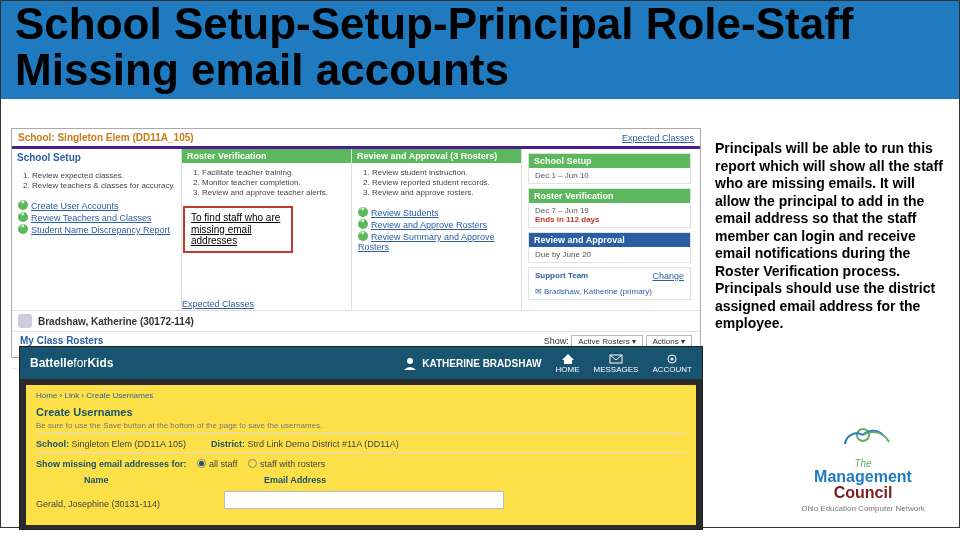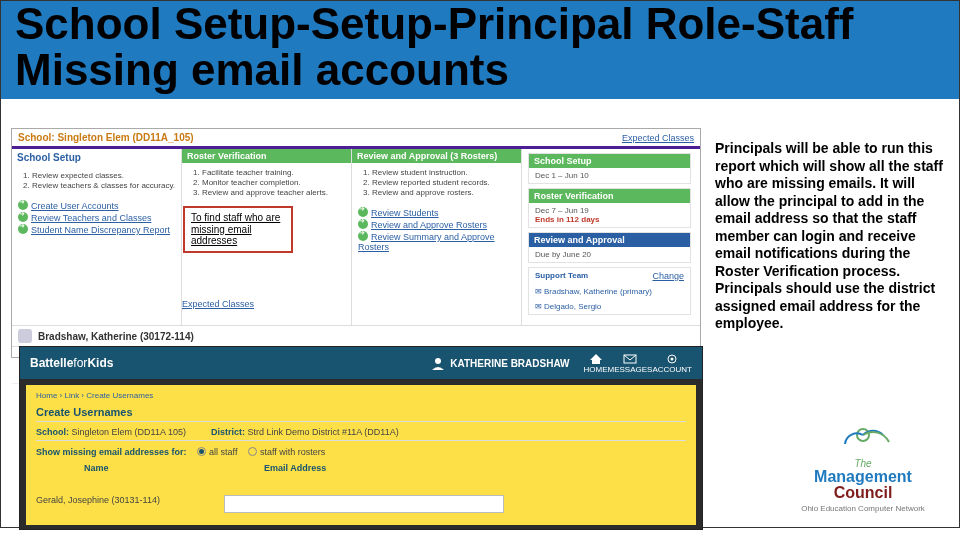--- a/index.html
+++ b/index.html
@@ -51,32 +51,32 @@
   .cols-hdr { display: flex; gap: 60px; padding: 3px 8px; border-top: 1px solid #eee; font-size: 8px; color: #2b5fa4; text-decoration: underline; }
 
   .callout { position: absolute; left: 172px; top: 78px; width: 110px; border: 2px solid #c0392b; background: #fff; padding: 4px 6px; font-size: 10px; line-height: 1.15; text-decoration: underline; }
 
   
   .shot2 { left: 8px; top: 218px; width: 684px; height: 184px; border: 1px solid #222; background: #2b2b2b; }
   .shot2 .bar { background: #18536f; color: #fff; display: flex; align-items: center; height: 32px; padding: 0 10px; font-size: 12px; }
   .shot2 .bar .brand b { font-weight: 700; }
   .shot2 .bar .sp { flex: 1; }
   .shot2 .bar .user { font-size: 10px; font-weight: 700; margin-right: 14px; display: flex; align-items: center; gap: 5px; }
-  .shot2 .bar .nav { display: flex; font-size: 8px; }
+  .shot2 .bar .nav { display: flex; gap: 14px; font-size: 8px; }
   .shot2 .bar .nav div { text-align: center; line-height: 1; }
   .shot2 .bar .nav svg { display: block; margin: 0 auto 1px; }
   .shot2 .inner { background: #fde047; margin: 6px; height: 140px; padding: 6px 10px; font-size: 9px; color: #444; }
   .shot2 .bc { font-size: 8px; color: #2b5fa4; }
   .shot2 h3 { font-size: 11px; color: #18536f; font-weight: 700; margin: 6px 0 3px; }
   .rule { height: 1px; background: #ddd; margin: 3px 0 5px; }
   .kv { font-size: 9px; }
   .kv b { color: #18536f; font-weight: 700; }
   .radio { display: inline-block; width: 9px; height: 9px; border: 1px solid #888; border-radius: 50%; margin: 0 3px 0 8px; position: relative; top: 1px; }
   .radio.sel::after { content: ""; position: absolute; inset: 1px; background: #18536f; border-radius: 50%; }
-  .email-row { display: flex; align-items: flex-start; gap: 18px; margin-top: 22px; }
+  .email-row { display: flex; align-items: flex-end; gap: 18px; margin-top: 6px; }
   .email-row .nm { width: 170px; font-size: 9px; }
   .email-row input { width: 280px; height: 18px; border: 1px solid #bbb; font-size: 9px; padding: 0 4px; }
 
   .expected-link { position:absolute; left:170px; top:170px; }
 </style>
 </head>
 <body>
 
 <div class="slide">
 
@@ -145,21 +145,20 @@
             <div class="side-box">
               <div class="hdr-green" style="background:#2b5fa4">Review and Approval</div>
               <div class="b">Due by June 20</div>
             </div>
             <div class="side-box">
               <div style="display:flex;justify-content:space-between;" class="b">
                 <b style="color:#2b5fa4">Support Team</b>
                 <span class="link">Change</span>
               </div>
               <div class="b" style="color:#2b5fa4">✉ <span>Bradshaw, Katherine (primary)</span></div>
-              <div class="b" style="color:#2b5fa4">✉ <span>Delgado, Sergio</span></div>
             </div>
           </div>
         </div>
 
         <div class="subhdr">
           <span class="avatar"></span>
           <b style="font-size:10px;">Bradshaw, Katherine (30172-114)</b>
         </div>
         <div style="display:flex; align-items:center; justify-content:space-between; padding:3px 8px;">
           <span class="hdr-blue" style="padding:0">My Class Rosters</span>
@@ -204,20 +203,21 @@
                 </svg><span>MESSAGES</span></div>
             <div><svg width="14" height="12">
                   <circle cx="7" cy="6" r="4" fill="none" stroke="#fff"></circle>
                   <circle cx="7" cy="6" r="1.5" fill="#fff"></circle>
                 </svg><span>ACCOUNT</span></div>
           </div>
         </div>
         <div class="inner">
           <div class="bc">Home › Link › Create Usernames</div>
           <h3>Create Usernames</h3>
+          <div style="font-size:8px;color:#777">Be sure to use the Save button at the bottom of the page to save the usernames.</div>
           <div class="rule"></div>
           <div class="kv">
             <b>School:</b>
             <span>Singleton Elem (DD11A 105)</span>
             &nbsp;&nbsp;&nbsp;&nbsp;&nbsp;&nbsp;&nbsp;&nbsp;
             <b>District:</b>
             <span>Strd Link Demo District #11A (DD11A)</span>
           </div>
           <div class="rule"></div>
           <div class="kv">

